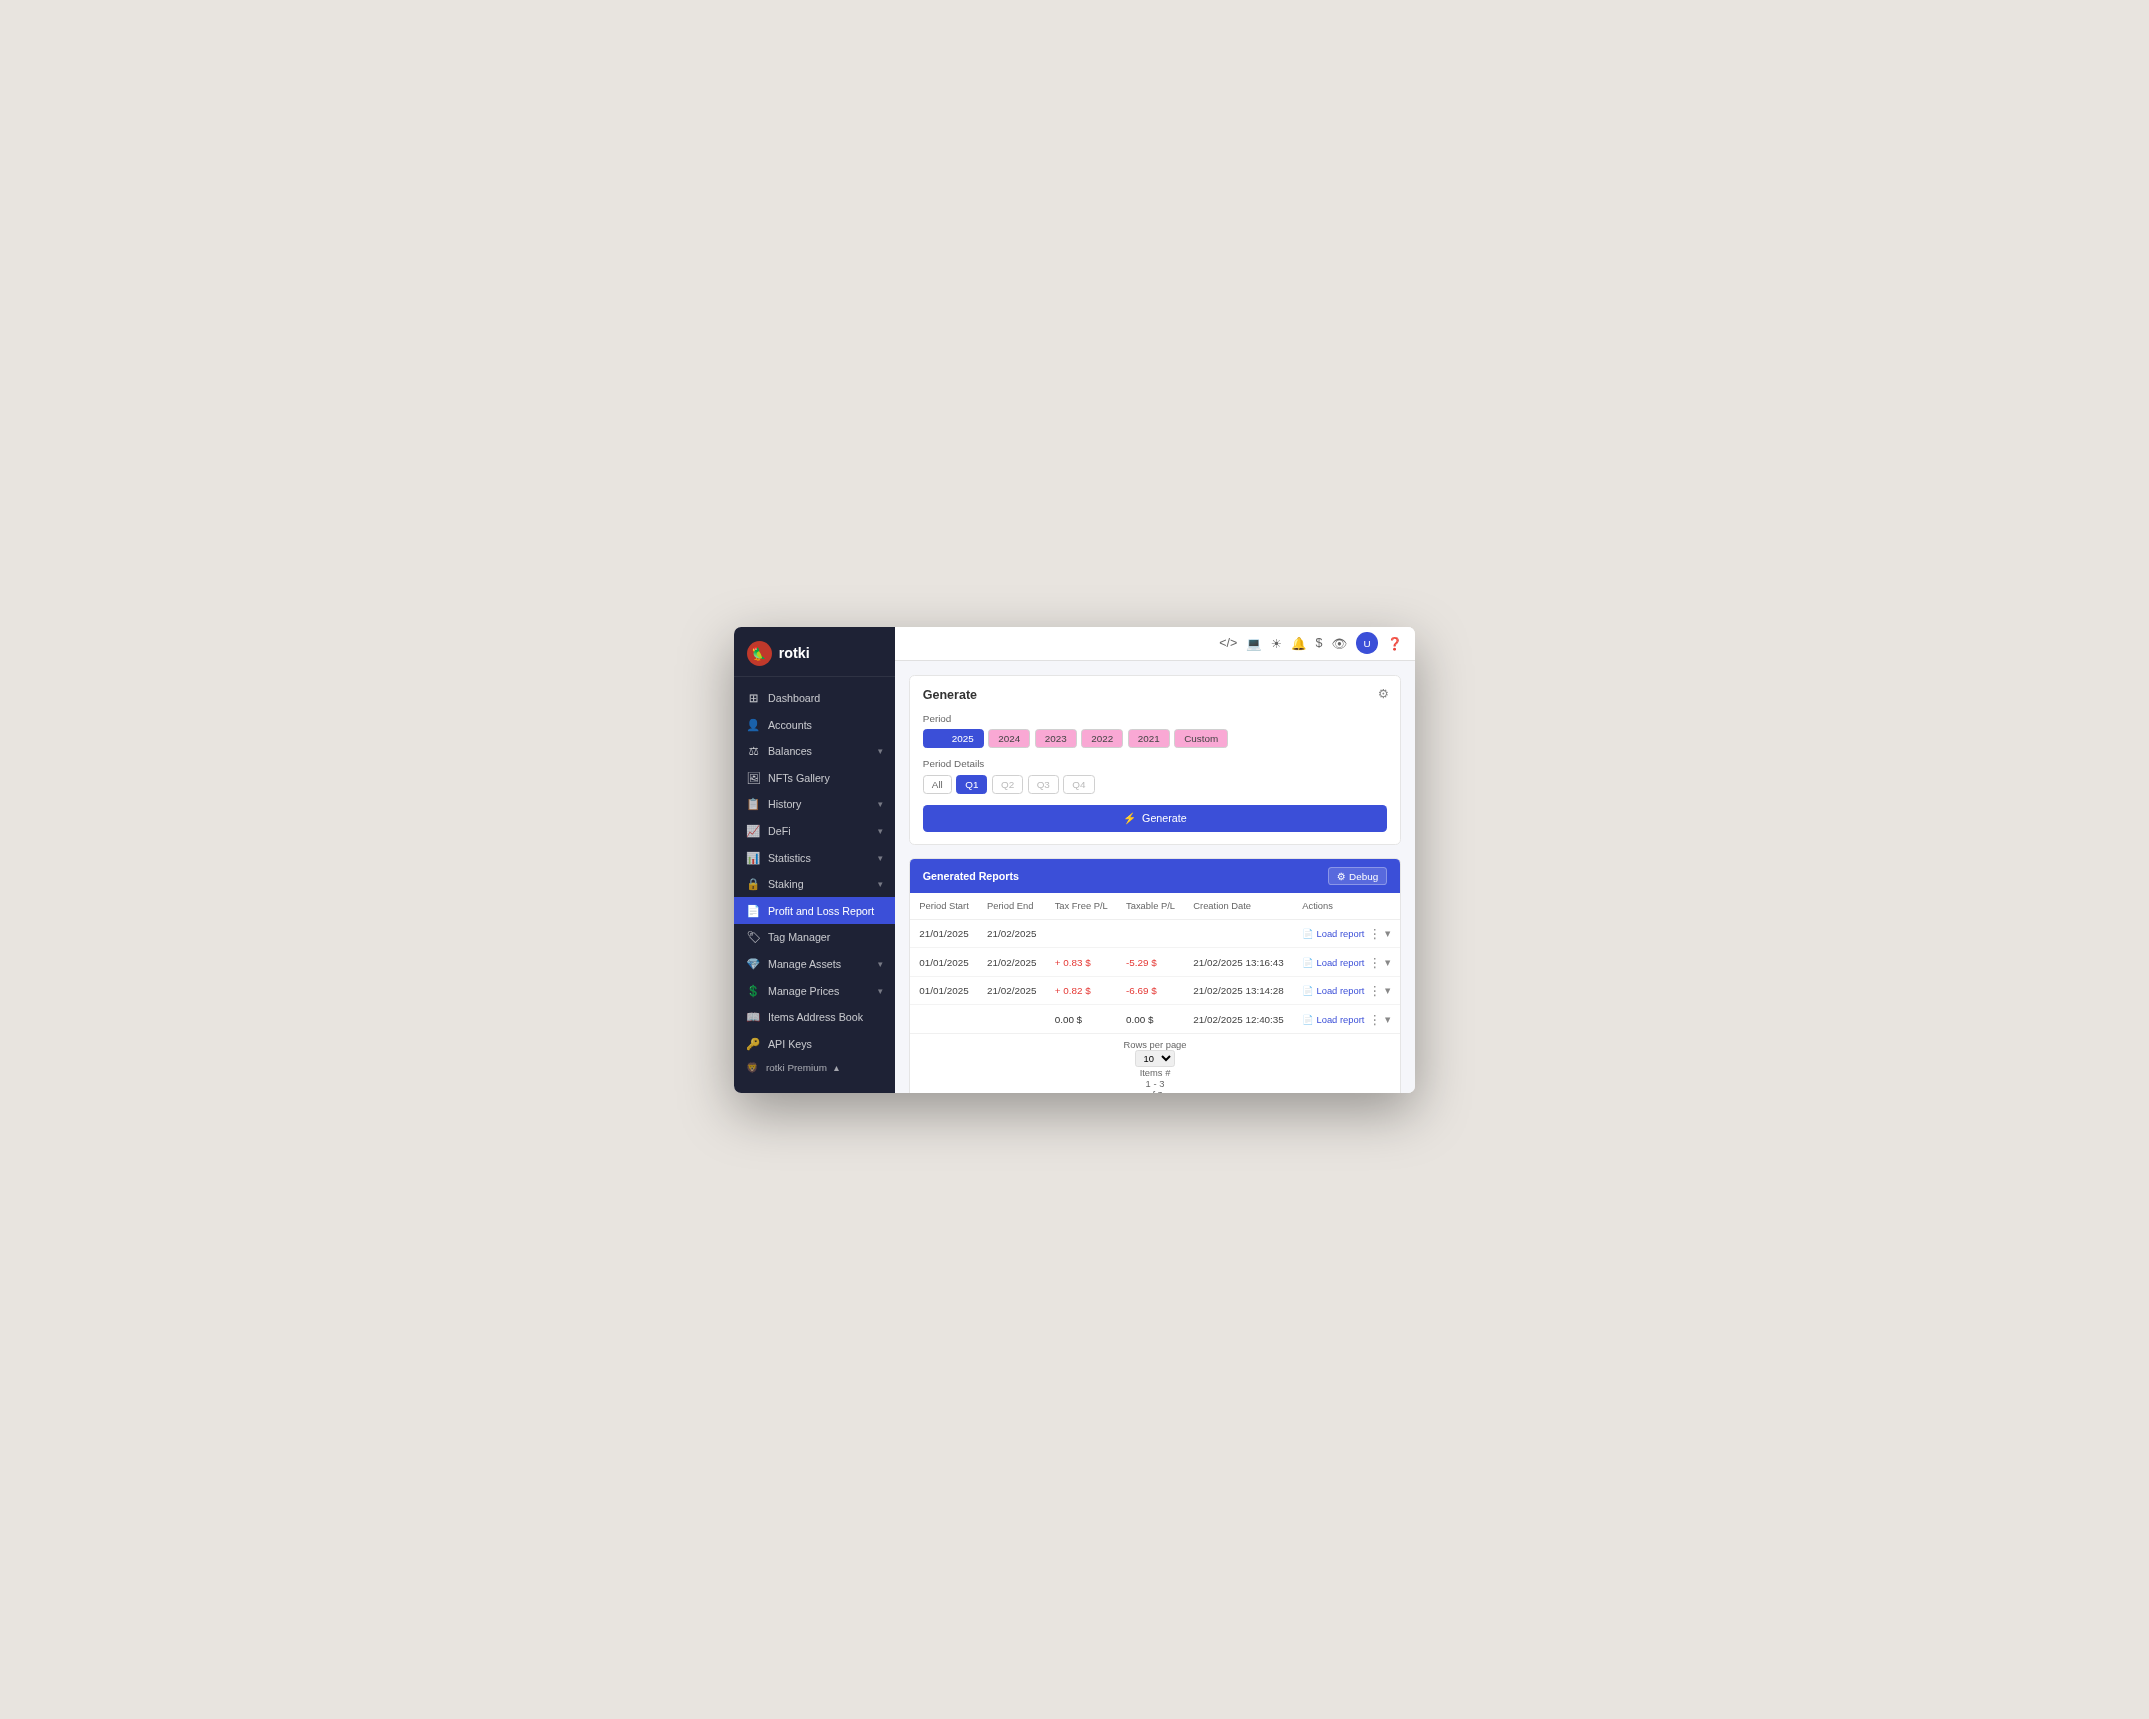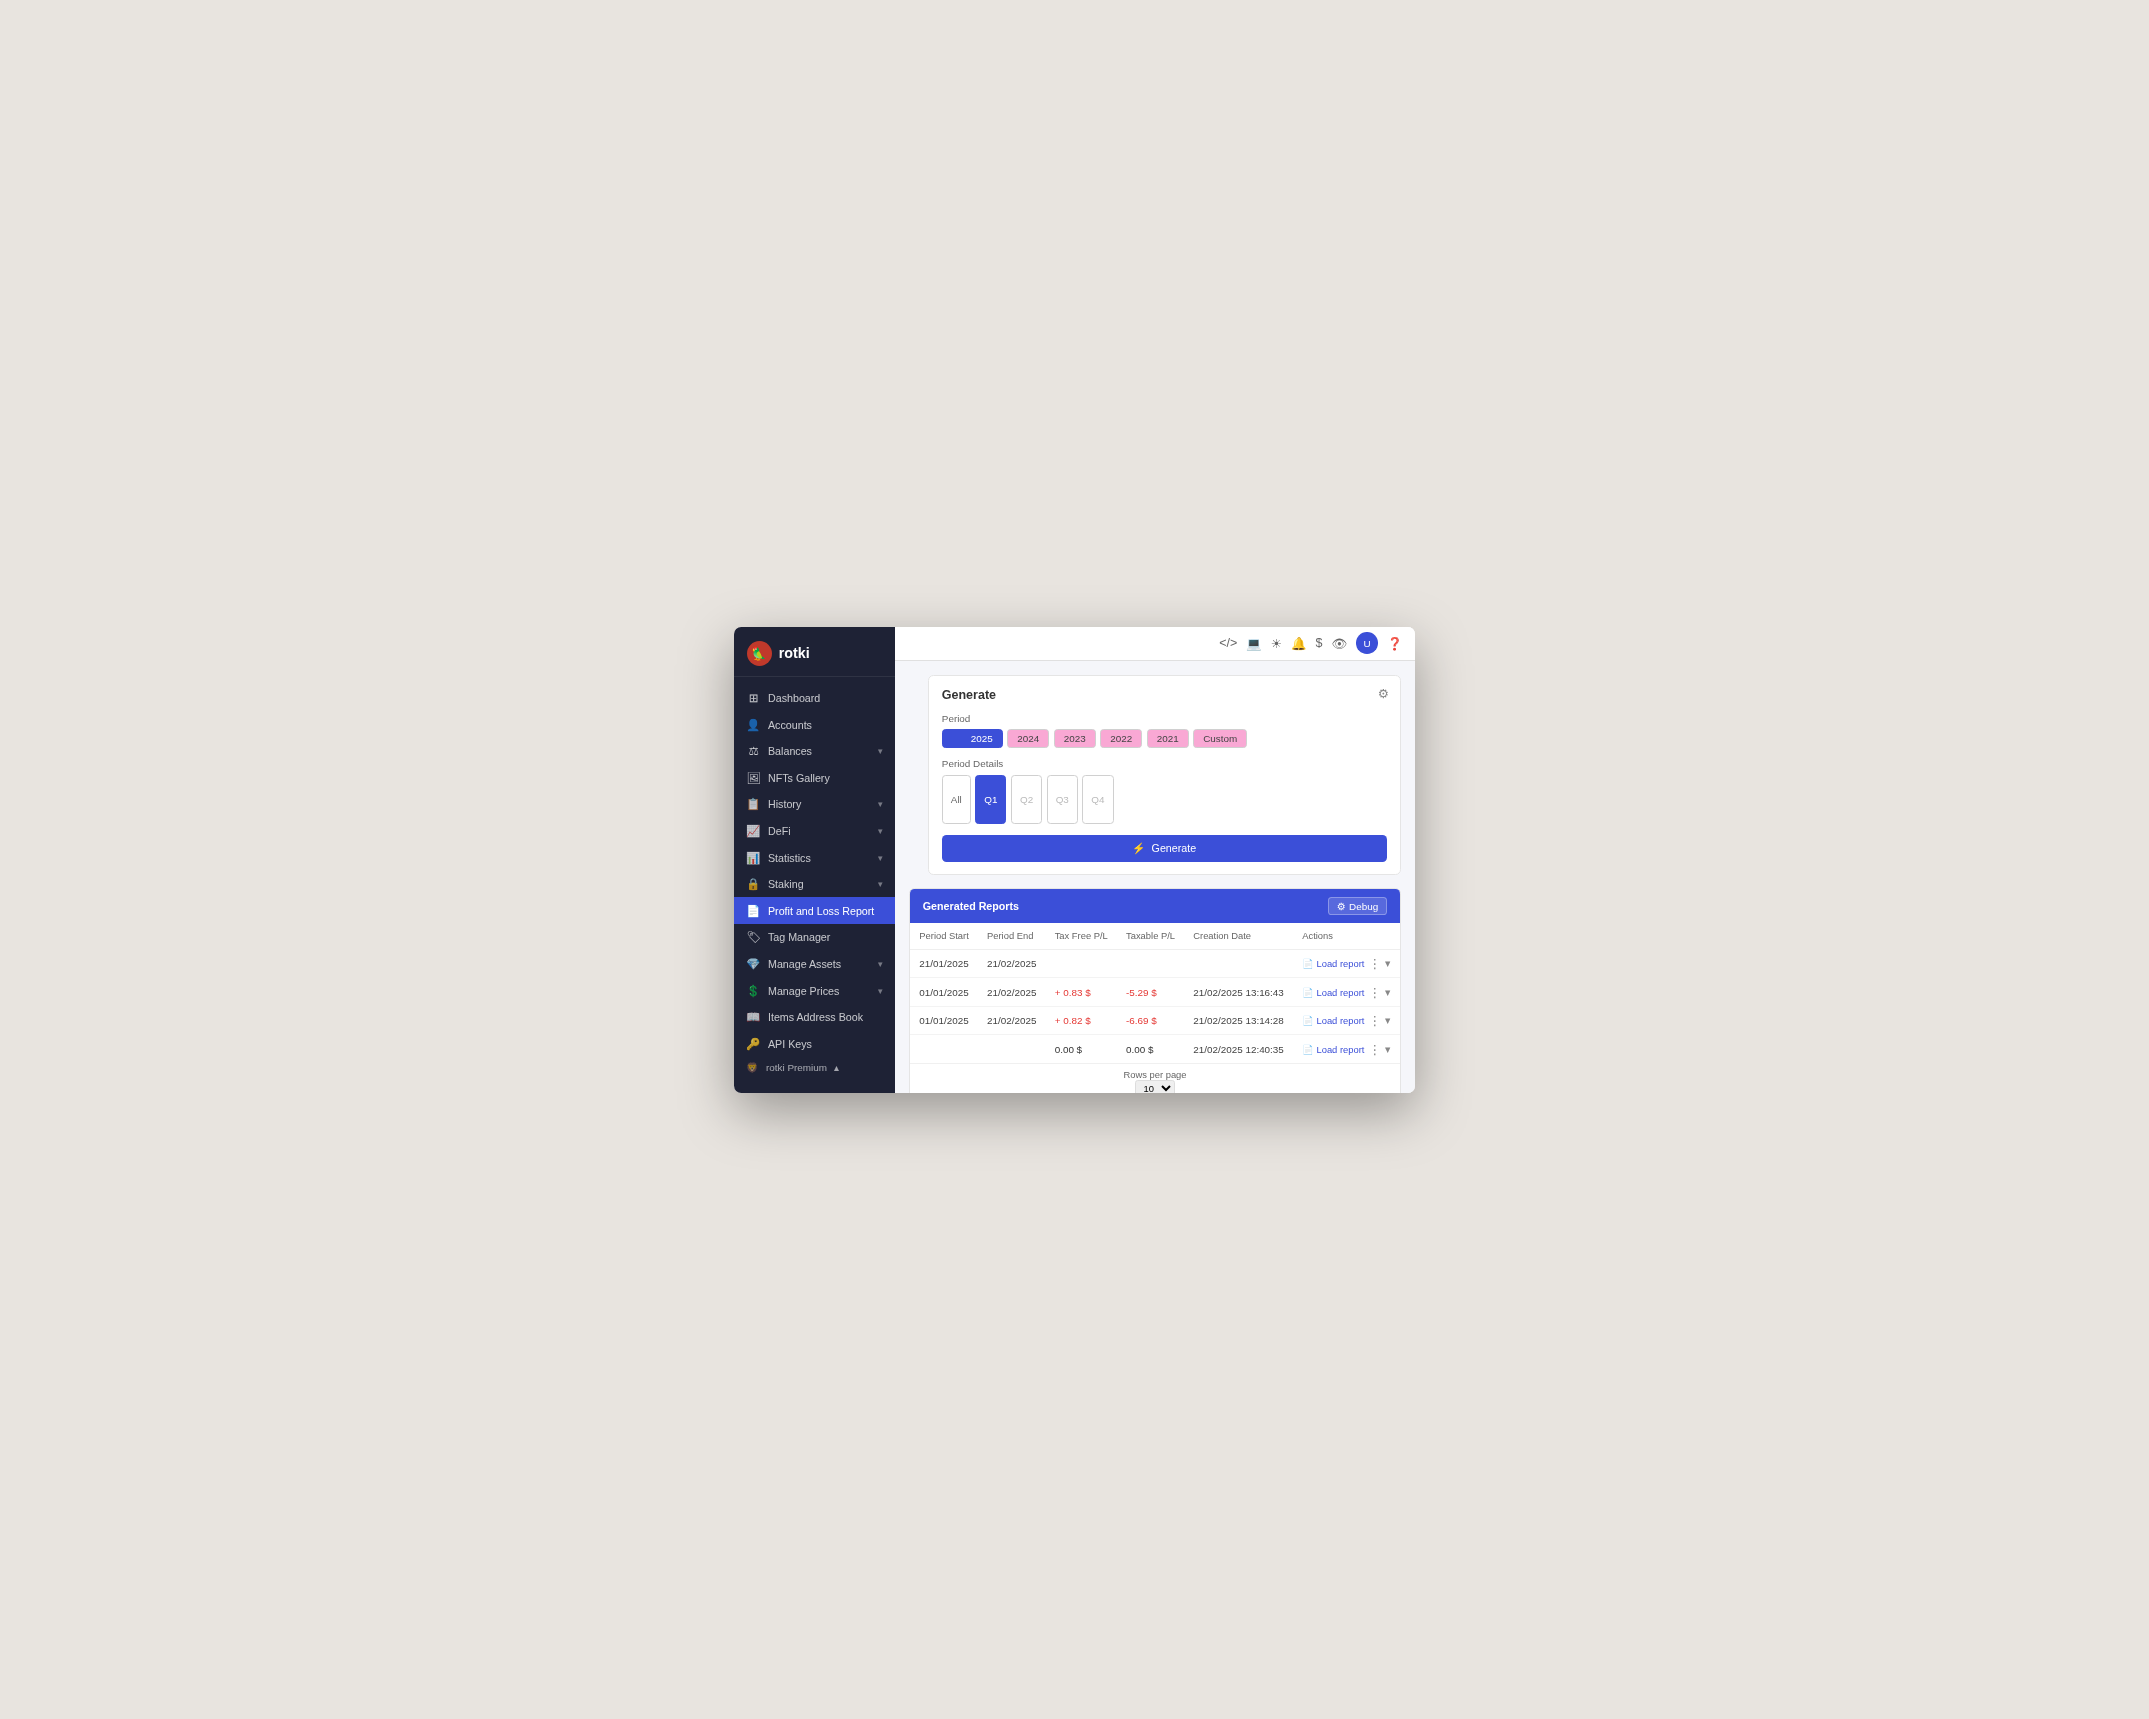--- a/index.html
+++ b/index.html
@@ -162,21 +162,20 @@
       margin-bottom: 10.7px;
     }
 
     .generate-panel {
       background: #fff;
       border-radius: 5.4px;
       padding: 12.5px;
       margin-bottom: 12.5px;
       border: 0.9px solid #e5e5e5;
       position: relative;
-      margin-left: 19px;
     }
 
     .generate-panel .settings-icon {
       position: absolute;
       top: 10.7px;
       right: 10.7px;
       color: #888;
       cursor: pointer;
       font-size: 12.5px;
     }
@@ -213,21 +212,21 @@
       padding-left: 28px;
     }
 
     .quarter-buttons {
       display: flex;
       gap: 4.5px;
       flex-wrap: wrap;
     }
 
     .quarter-btn {
-      padding: 18px 8px;
+      padding: 3px 8px;
       border-radius: 3.6px;
       border: 0.9px solid #d0d0d0;
       background: #fff;
       color: #666;
       cursor: pointer;
       font-size: 9.9px;
     }
 
     .quarter-btn.active {
       background: #3b4fd8;

